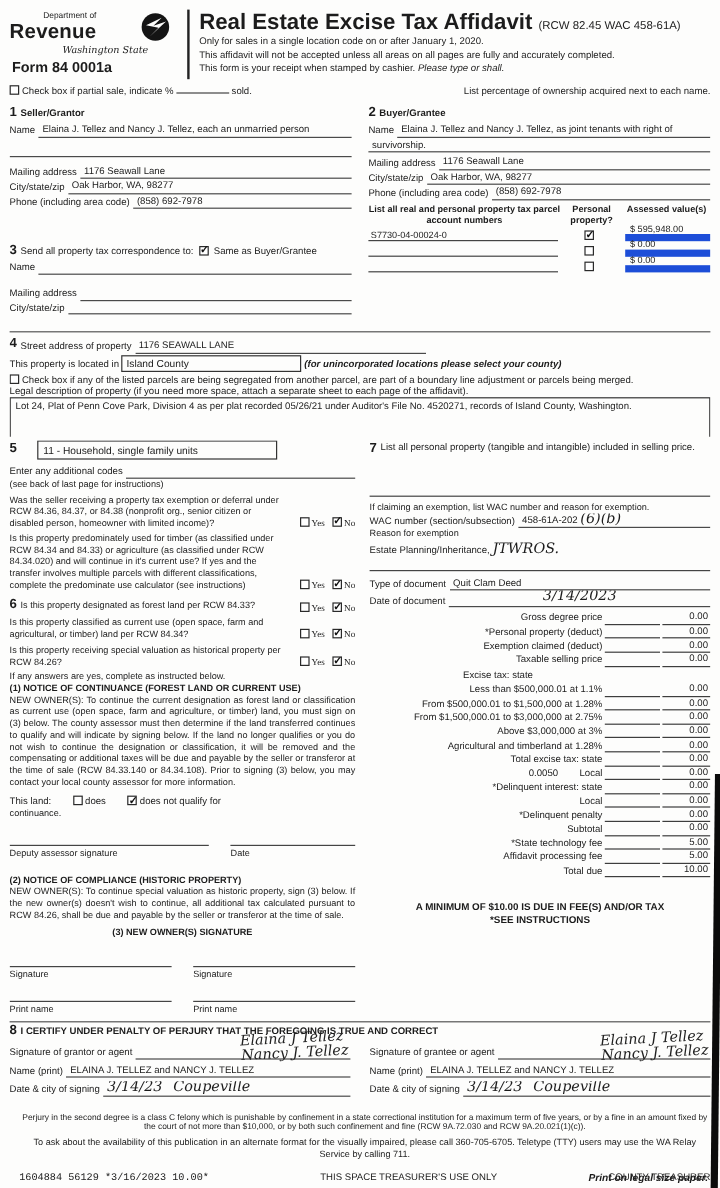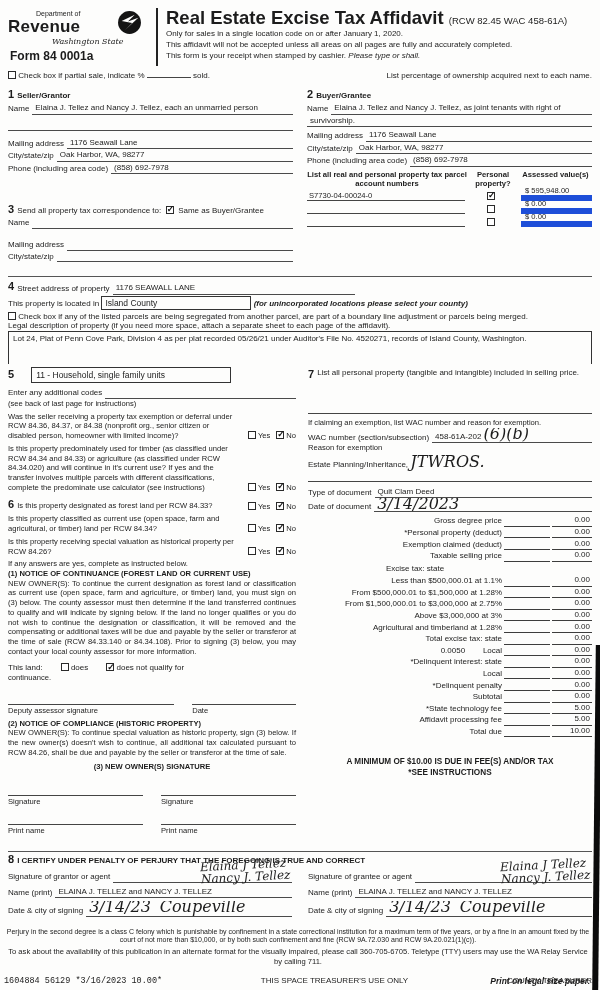--- a/index.html
+++ b/index.html
@@ -49,46 +49,46 @@
   .sec4{height:88px;overflow:hidden;font-size:8px;border-top:1px solid #555;padding-top:2px;}
   .countybox{display:inline-block;border:1px solid #333;min-width:150px;padding:1px 3px;font-size:8.5px;}
   .legalbox{border:1.2px solid #333;height:46px;padding:2px 4px;font-size:8px;margin-top:1px;}
   
   .main{display:flex;gap:12px;height:480px;overflow:hidden;margin-top:3px;}
   .mleft{width:288px;flex:none;font-size:7.6px;line-height:1.28;}
   .mright{flex:1;min-width:0;font-size:7.6px;line-height:1.3;}
   .codebox{display:inline-block;border:1.2px solid #333;min-width:200px;padding:1px 4px;font-size:8.5px;}
   .qrow{display:flex;align-items:flex-end;gap:4px;margin-top:3px;}
   .qtext{flex:1;}
-  .yn{white-space:nowrap;align-self:flex-end;}
+  .yn{white-space:nowrap;align-self:flex-end;font-family:Liberation Serif, serif;}
   .yn .cb{margin:0 2px 0 6px;}
   .para{margin-top:3px;text-align:justify;}
   .sigline{border-bottom:1px solid #444;height:12px;}
   .duo{display:flex;gap:18px;margin-top:8px;}
   .duo>div{flex:1;}
   .siglabel{font-size:7.6px;margin-top:1px;}
   
   .trow{display:flex;align-items:flex-end;height:11.6px;font-size:8px;}
   .tlabel{flex:1;text-align:right;white-space:nowrap;}
   .tfill{width:46px;border-bottom:1px solid #3d3d3d;margin:0 2px;}
   .tval{width:40px;text-align:right;border-bottom:1px solid #3d3d3d;padding-right:2px;}
   .excisehead{text-align:center;font-size:8px;padding:2px 70px 1px 0;}
   .rline{border-top:1px solid #444;margin:4px 0;}
-  .handbig{font-family:"DejaVu Serif",serif;font-style:italic;font-size:16px;line-height:.8;}
+  .handbig{font-family:"DejaVu Serif",serif;font-style:italic;font-size:12px;line-height:.8;text-align:center;}
   .script{font-family:"DejaVu Serif",serif;font-style:italic;font-size:12px;color:#222;
           white-space:nowrap;transform:rotate(-3deg);display:inline-block;}
   
   .sec8{border-top:1px solid #555;margin-top:4px;padding-top:1px;height:74px;overflow:visible;font-size:8px;}
   .sec8grid{display:flex;gap:16px;}
   .sec8grid>div{flex:1;min-width:0;}
   .sigcell{position:relative;}
   .sigcell .script.top{position:absolute;right:6px;top:-14px;}
   .sigcell .script.mid{position:absolute;right:2px;top:-2px;}
   
-  .foot{position:absolute;left:4px;right:8px;bottom:4px;}
+  .foot{position:absolute;left:16px;right:8px;bottom:4px;}
   .perjury{font-size:7px;text-align:center;line-height:1.25;}
   .altfmt{font-size:7.6px;text-align:center;margin-top:2px;line-height:1.25;}
   .bottomrow{display:flex;justify-content:space-between;align-items:flex-start;margin-top:10px;font-size:8px;}
   .stamp{font-family:"Liberation Mono",monospace;font-size:8.5px;}
   .printnote{position:absolute;right:2px;bottom:0px;font-size:8.5px;font-weight:bold;font-style:italic;}
   .scanbar{position:absolute;right:0;top:645px;width:6px;height:345px;background:#0b0b0b;transform:rotate(.6deg);}
 </style>
 </head>
 <body>
 
@@ -287,21 +287,21 @@
         <div style="flex:1.6;">
           <div class="sigline"></div>
           <div class="siglabel">Deputy assessor signature</div>
         </div>
         <div>
           <div class="sigline"></div>
           <div class="siglabel">Date</div>
         </div>
       </div>
 
-      <div class="b" style="margin-top:3px;">(2) NOTICE OF COMPLIANCE (HISTORIC PROPERTY)</div>
+      <div class="b" style="margin-top:13px;">(2) NOTICE OF COMPLIANCE (HISTORIC PROPERTY)</div>
       <div class="para" style="margin-top:0;">NEW OWNER(S): To continue special valuation as historic property, sign (3) below. If the new owner(s) doesn't wish to continue, all additional tax calculated pursuant to RCW 84.26, shall be due and payable by the seller or transferor at the time of sale.</div>
 
       <div class="b" style="text-align:center;margin-top:5px;">(3) NEW OWNER(S) SIGNATURE</div>
       <div class="duo" style="margin-top:12px;">
         <div>
             <div class="sigline"></div>
             <div class="siglabel">Signature</div>
           </div>
         <div>
             <div class="sigline"></div>

